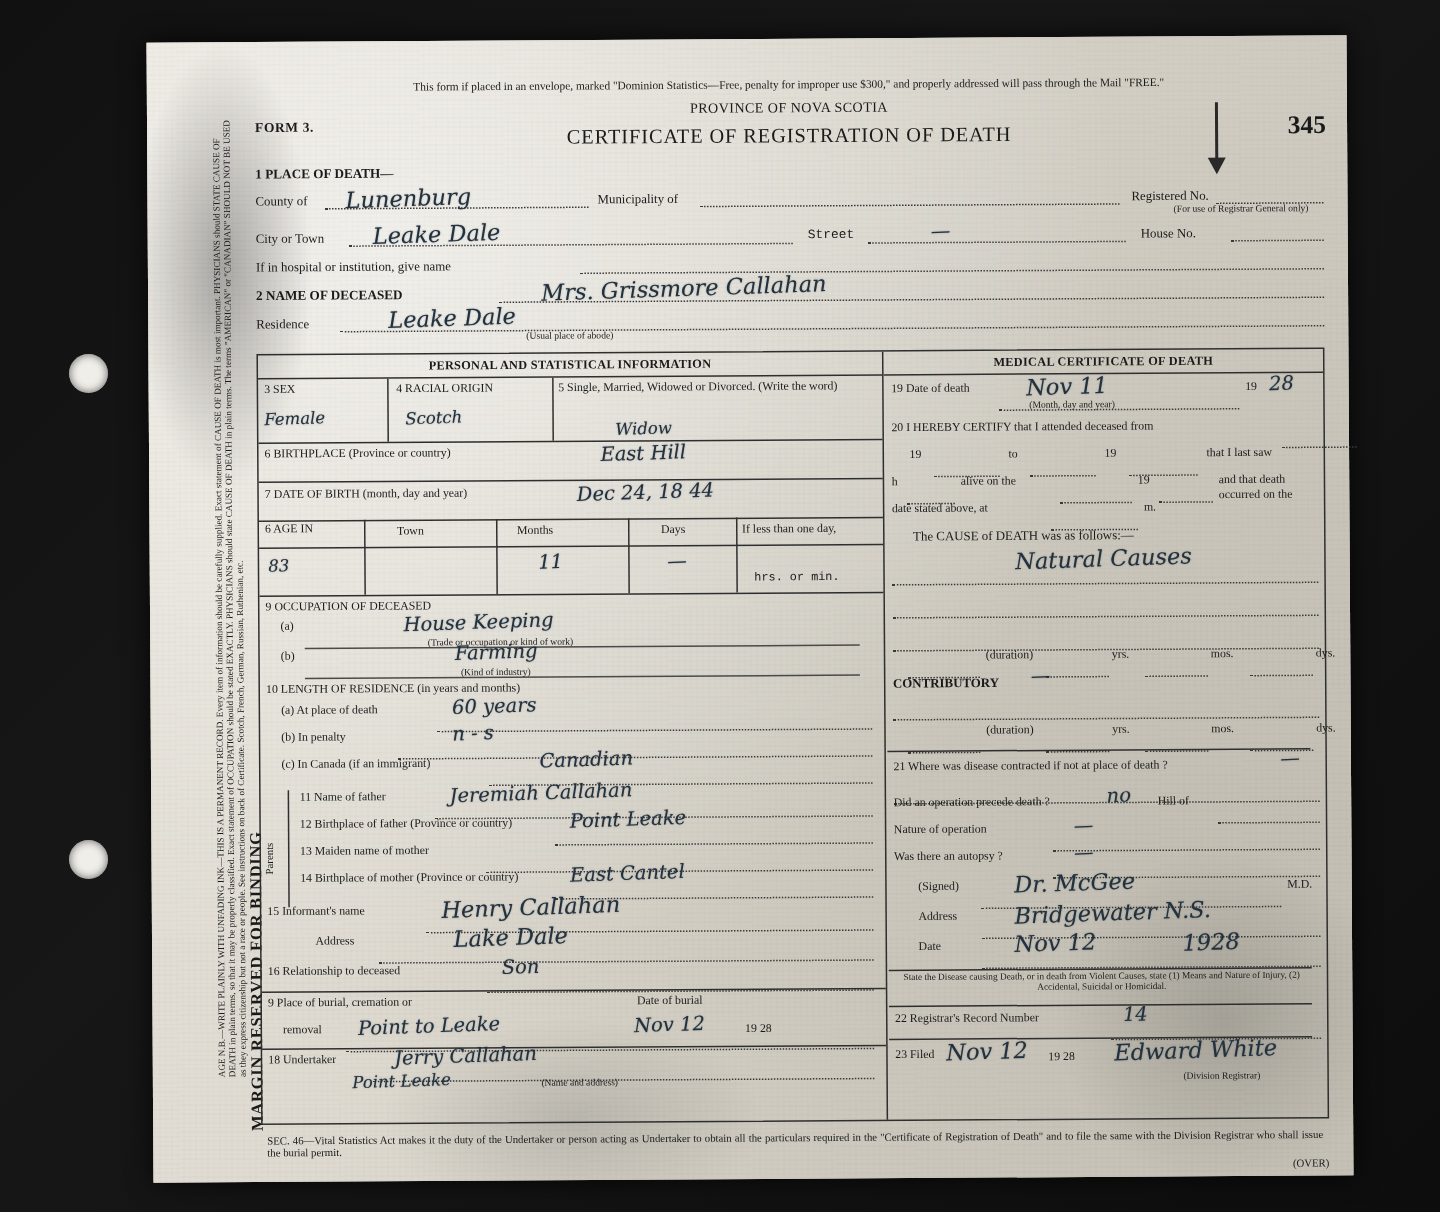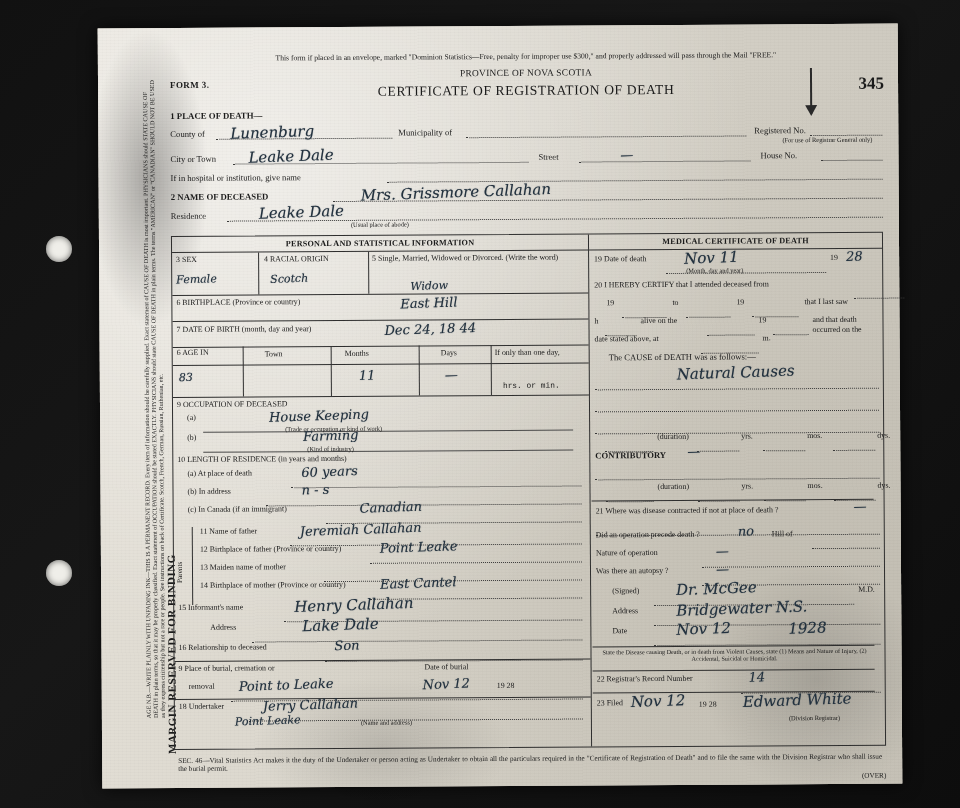--- a/index.html
+++ b/index.html
@@ -122,21 +122,21 @@
         <span class="lab" style="left:228px;top:1px;">Municipality of</span>
         <span class="dots" style="left:296px;width:280px;top:0;"></span>
         <span class="lab" style="left:584px;top:1px;">Registered No.</span>
         <span class="dots" style="left:640px;right:0;top:0;"></span>
         <span class="lab tiny" style="right:10px;top:12px;font-size:6.4px;">(For use of Registrar General only)</span>
       </div>
       <div class="line" style="height:16px;margin-top:9px;">
         <span class="lab" style="left:0;top:1px;">City or Town</span>
         <span class="dots" style="left:62px;width:296px;top:0;"></span>
         <span class="hw lg" style="left:78px;top:-5px;">Leake Dale</span>
-        <span class="lab" style="left:368px;top:1px;">Street</span>
+        <span class="lab" style="left:368px;top:1px;font-family:Liberation Mono, monospace;">Street</span>
         <span class="dots" style="left:408px;width:172px;top:0;"></span>
         <span class="hw" style="left:450px;top:-3px;">—</span>
         <span class="lab" style="left:590px;top:1px;">House No.</span>
         <span class="dots" style="left:650px;right:0;top:0;"></span>
       </div>
       <div class="line" style="height:16px;margin-top:3px;">
         <span class="lab" style="left:0;top:1px;">If in hospital or institution, give name</span>
         <span class="dots" style="left:216px;right:0;top:0;"></span>
       </div>
 
@@ -184,42 +184,42 @@
         <div class="vline" style="left:158px;top:110px;height:50px;"></div>
         <div class="vline" style="left:246px;top:110px;height:50px;"></div>
         <div class="vline" style="left:318px;top:110px;height:50px;"></div>
 
         <div class="cell" style="left:4px;top:112px;line-height:8.6px;">6 AGE IN</div>
         <div class="hw sm" style="left:6px;top:134px;">83</div>
 
         <div class="cell" style="left:92px;top:113px;">Town</div>
         <div class="cell" style="left:172px;top:113px;">Months</div>
         <div class="cell" style="left:268px;top:113px;">Days</div>
-        <div class="cell" style="left:322px;top:113px;width:92px;">If only than one day,</div>
+        <div class="cell" style="left:322px;top:113px;width:92px;">If less than one day,</div>
         <div class="cell" style="left:330px;top:146px;font-family:Liberation Mono, monospace;">hrs. or       min.</div>
 
         <div class="hw" style="left:186px;top:132px;">11</div>
         <div class="hw" style="left:272px;top:132px;">—</div>
 
         <div class="cell" style="left:4px;top:163px;">9 OCCUPATION OF DECEASED</div>
         <div class="cell" style="left:14px;top:176px;">(a)</div>
         <div class="rule" style="left:30px;width:370px;top:184px;"></div>
         <div class="hw" style="left:96px;top:172px;">House Keeping</div>
         <div class="cell" style="left:112px;top:188px;font-size:6.4px;">(Trade or occupation or kind of work)</div>
         <div class="cell" style="left:14px;top:196px;">(b)</div>
         <div class="rule" style="left:30px;width:370px;top:204px;"></div>
         <div class="hw" style="left:130px;top:192px;">Farming</div>
         <div class="cell" style="left:134px;top:208px;font-size:6.4px;">(Kind of industry)</div>
 
         <div class="cell" style="left:4px;top:218px;">10 LENGTH OF RESIDENCE (in years and months)</div>
         <div class="cell" style="left:14px;top:232px;">(a) At place of death</div>
         <div class="dots" style="left:118px;width:290px;top:240px;"></div>
         <div class="hw" style="left:128px;top:228px;">60 years</div>
 
-        <div class="cell" style="left:14px;top:250px;">(b) In address</div>
+        <div class="cell" style="left:14px;top:250px;">(b) In penalty</div>
         <div class="dots" style="left:92px;width:316px;top:258px;"></div>
         <div class="hw" style="left:128px;top:246px;">n - s</div>
 
         <div class="cell" style="left:14px;top:268px;">(c) In Canada (if an immigrant)</div>
         <div class="dots" style="left:152px;width:256px;top:276px;"></div>
         <div class="hw" style="left:186px;top:264px;">Canadian</div>
 
         <div class="parents">Parents</div>
         <div class="vline" style="left:18px;top:290px;height:78px;"></div>
 

